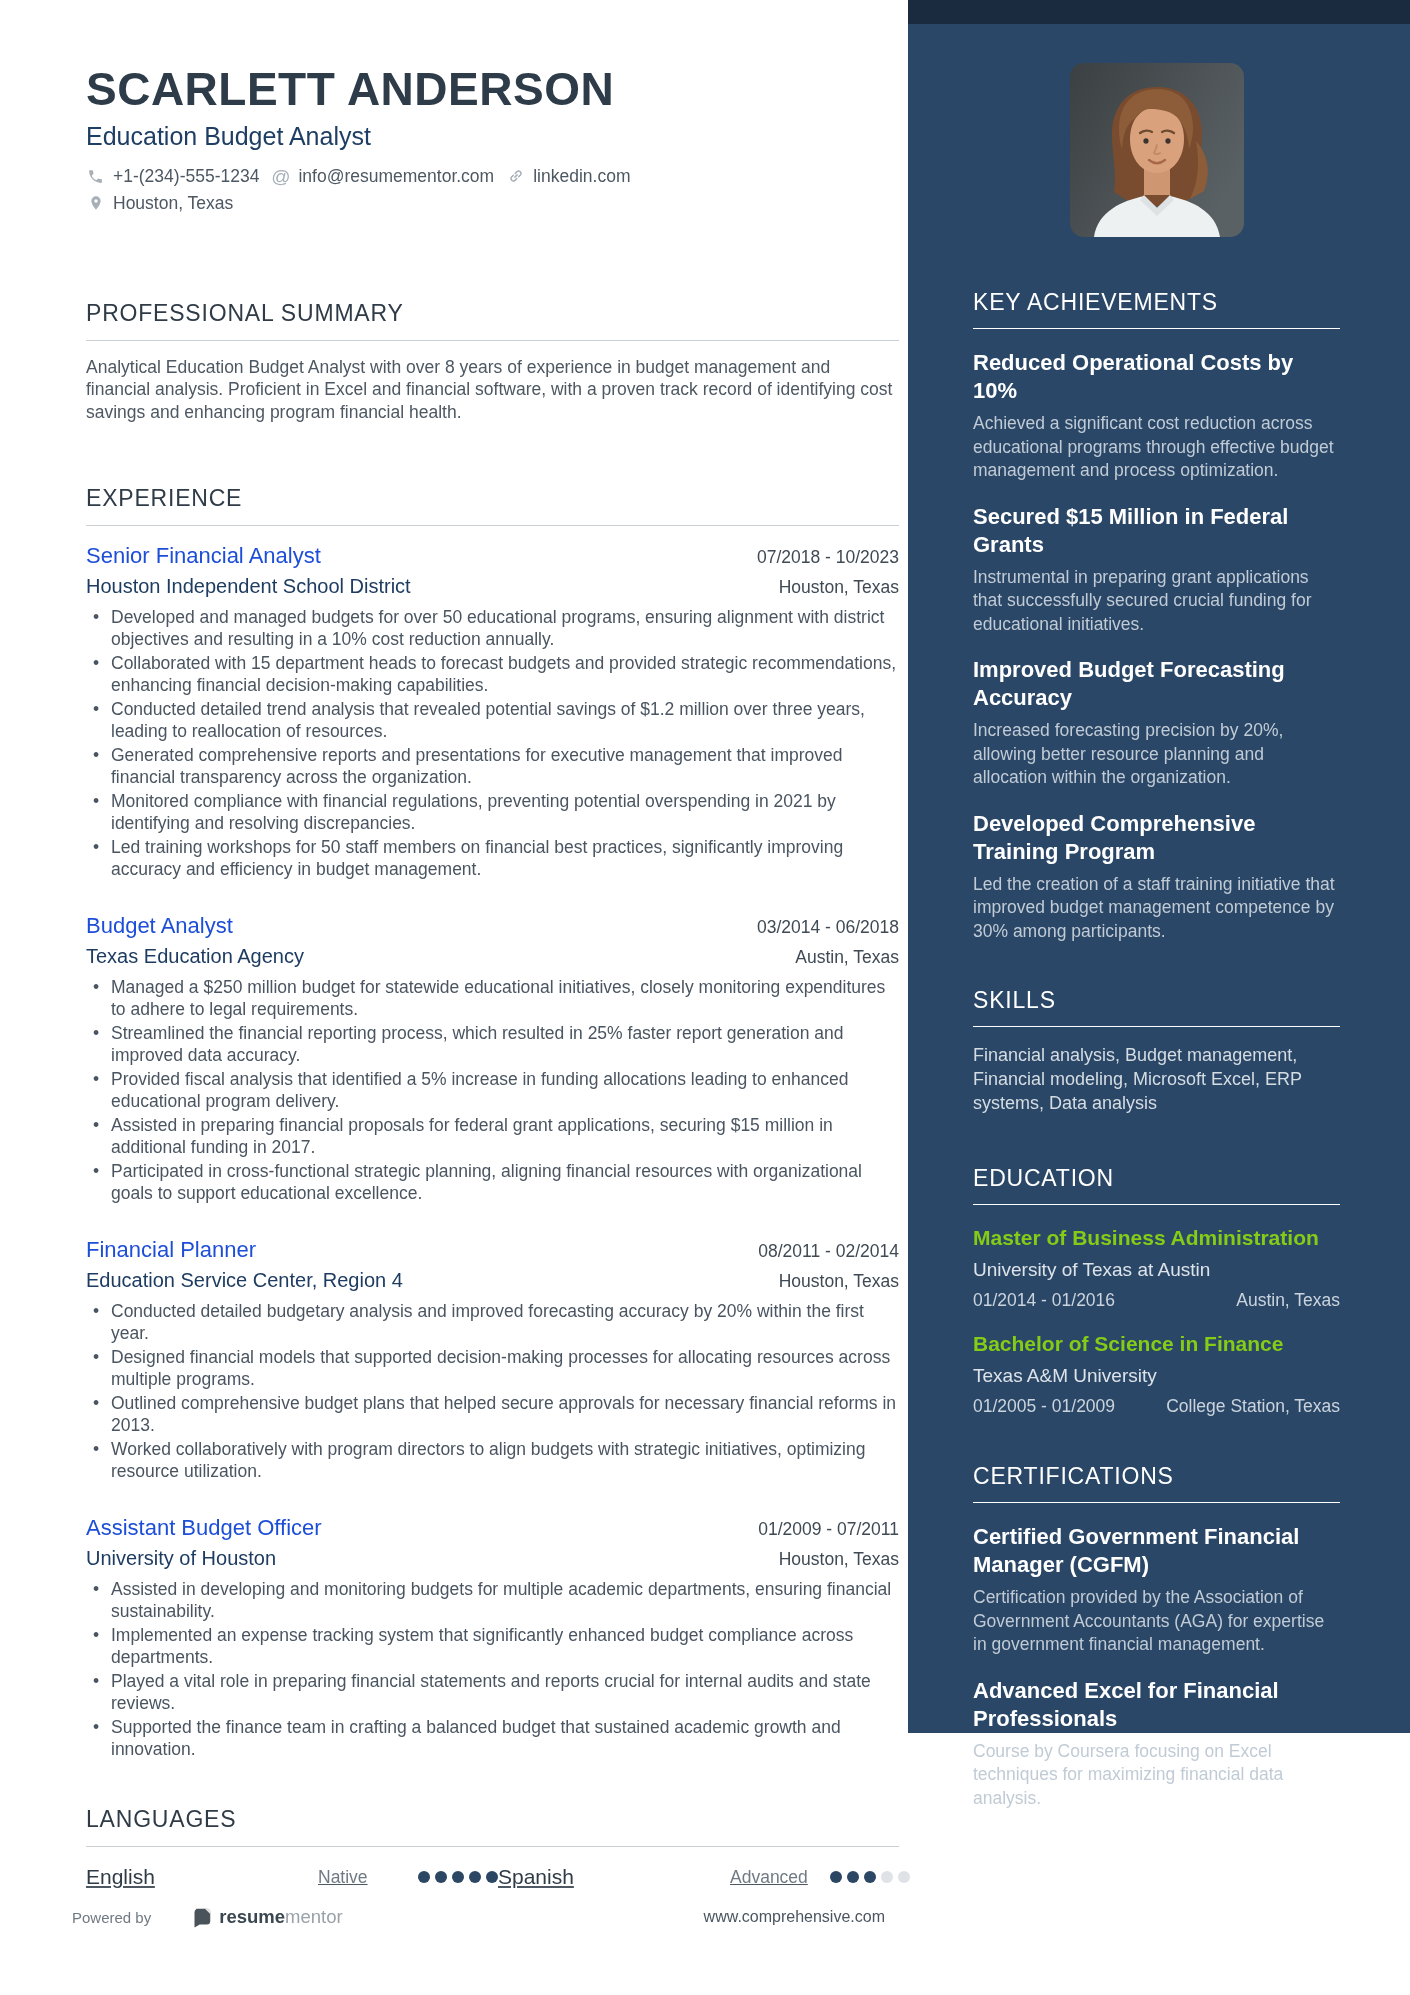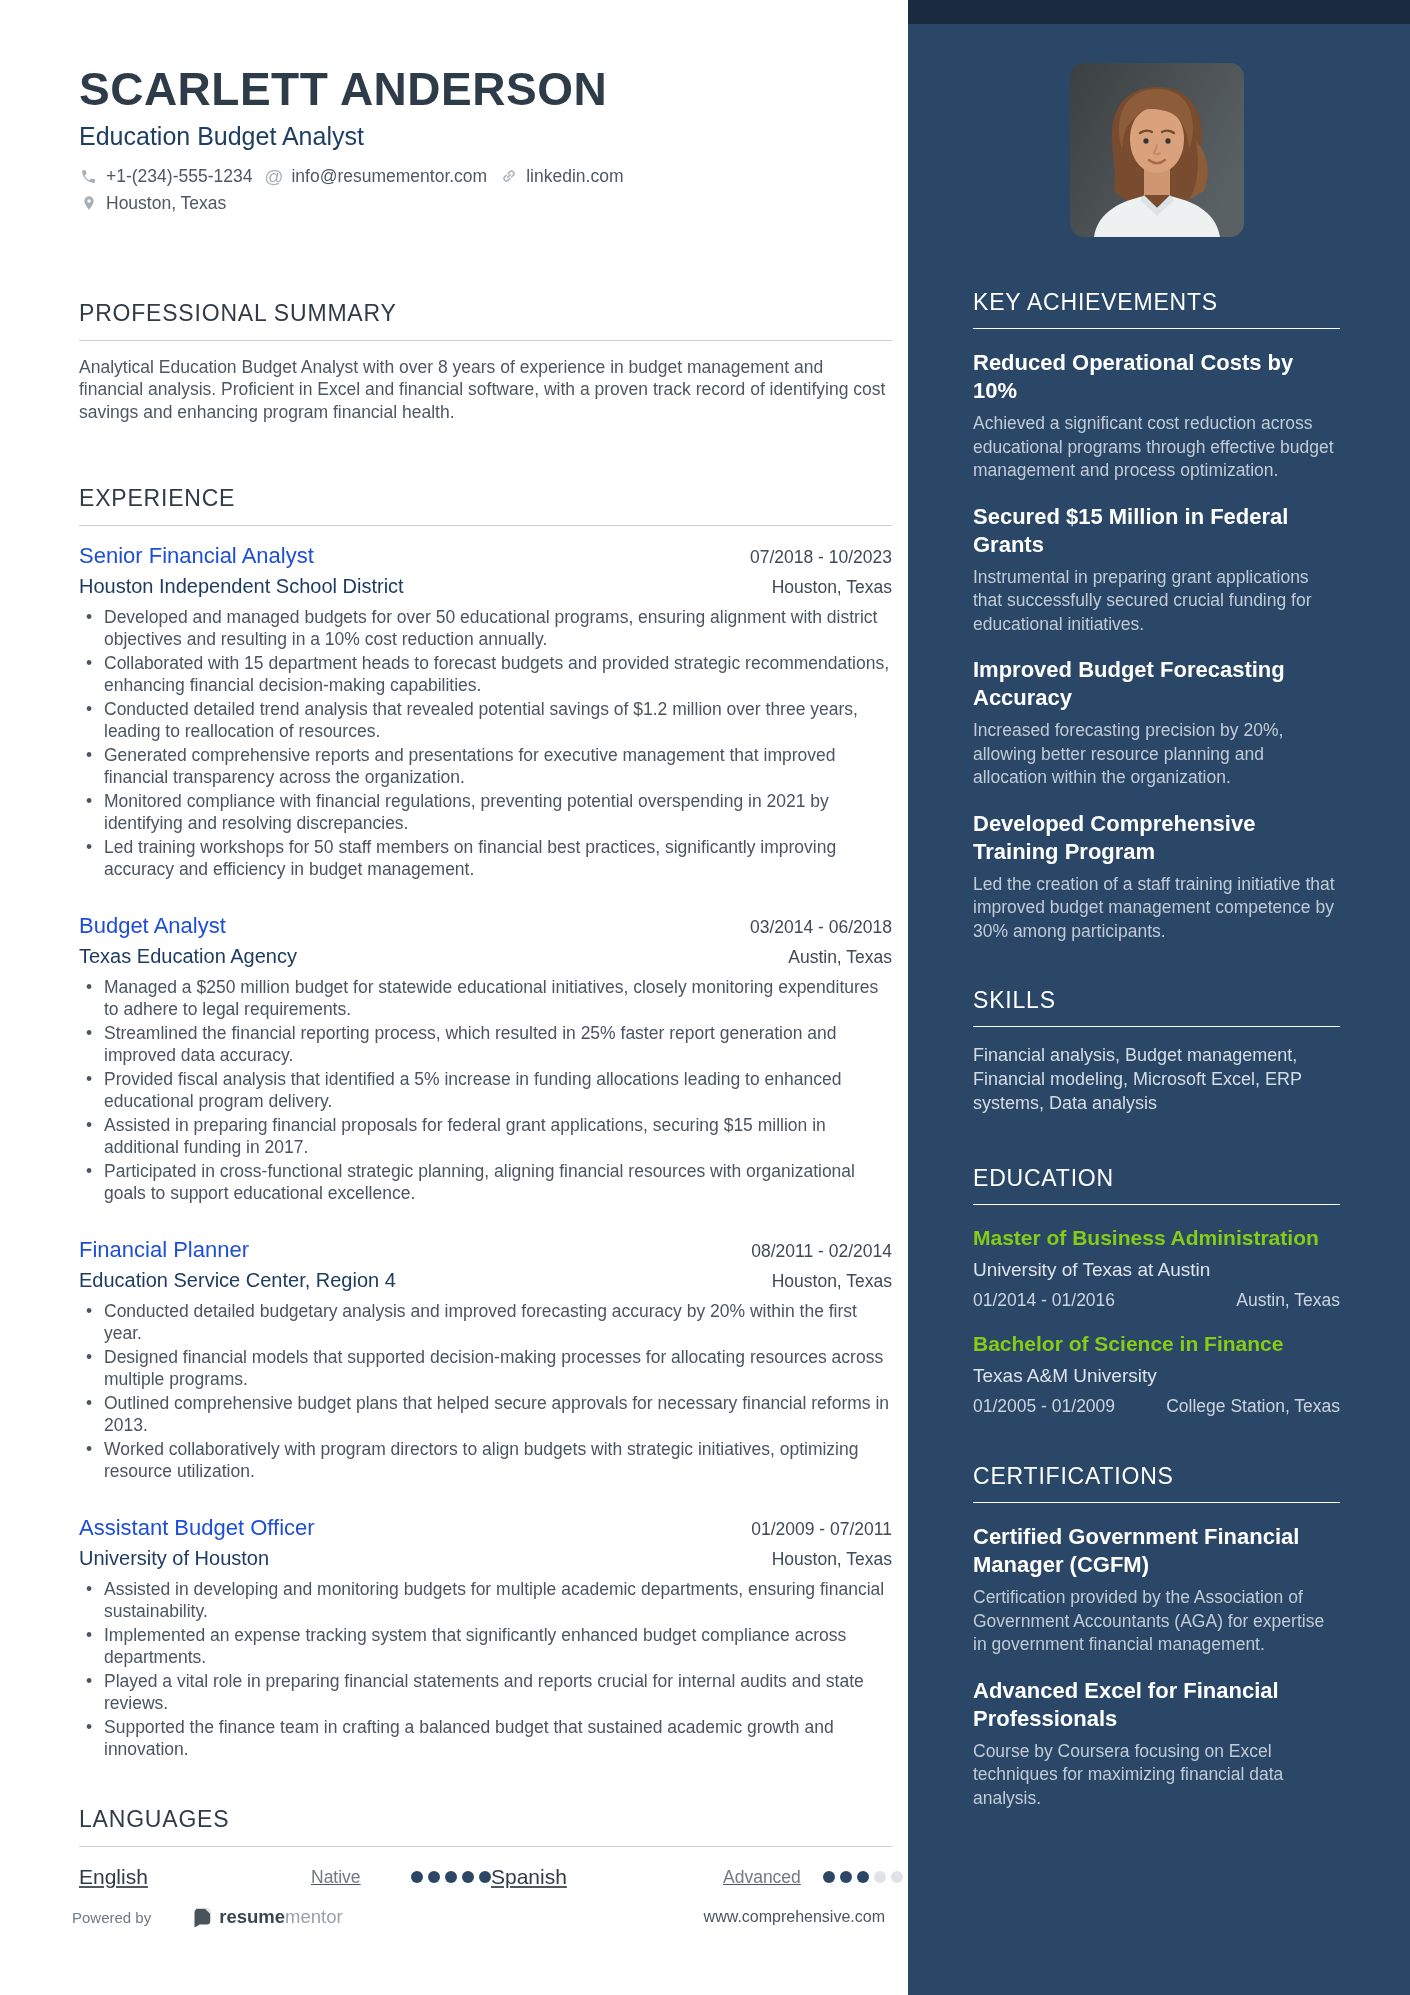--- a/index.html
+++ b/index.html
@@ -1,21 +1,21 @@
 <!DOCTYPE html>
 <html><head>
 <meta charset="utf-8">
 <style>
   html,body{margin:0;padding:0;}
   body{
     width:1410px;height:1995px;position:relative;background:#ffffff;
     font-family:"Liberation Sans",sans-serif;color:#4D5862;overflow:hidden;
   }
   
-  .left{position:absolute;left:7px;top:0;width:908px;box-sizing:border-box;
+  .left{position:absolute;left:14px;top:0;width:908px;box-sizing:border-box;
         padding:66px 23px 0 72px;}
   .name{font-size:46px;font-weight:700;color:#2E3C49;letter-spacing:.5px;margin:0;line-height:1.02;}
   .cand-title{margin-top:9px;font-size:25px;color:#1F3E63;}
   .contacts{margin-top:15px;}
   .contact-row{display:flex;align-items:center;gap:12px;margin-top:6px;}
   .c-item{display:inline-flex;align-items:center;gap:8px;font-size:17.5px;color:#4D5862;}
   .c-icon{display:inline-flex;align-items:center;justify-content:center;width:19px;height:19px;color:#A7AFB7;}
   .c-icon.at{font-size:19px;line-height:19px;color:#A7AFB7;}
   .sec{margin-top:86px;}
   .sec.experience{margin-top:62px;}
@@ -34,21 +34,21 @@
   .bullets li{position:relative;padding-left:25px;font-size:17.5px;line-height:21.5px;color:#4A5561;margin-top:3px;}
   .bullets li::before{content:"•";position:absolute;left:7px;top:0;color:#4A5561;}
   .lang-row{display:flex;align-items:center;margin-top:18px;text-decoration:underline;}
   .lang-item{display:flex;align-items:center;width:420px;}
   .lang-name{font-size:21px;color:#2F3B47;width:232px;}
   .lang-level{font-size:17.5px;color:#707A84;width:100px;}
   .lang-dots{display:flex;gap:5px;align-items:center;}
   .dot{width:12px;height:12px;border-radius:50%;background:#DFE3E7;display:inline-block;}
   .dot[data-on="1"]{background:#2B4764;}
   
-  .sidebar{position:absolute;left:908px;top:0;width:502px;height:1995px;background:#2A4767;
+  .sidebar{position:absolute;left:908px;top:0;width:502px;height:1733px;background:#2A4767;
            box-sizing:border-box;padding:63px 70px 0 65px;}
   .sidebar::before{content:"";position:absolute;top:0;left:0;right:0;height:24px;background:#1A2B40;}
   .photo{width:174px;height:174px;border-radius:14px;overflow:hidden;margin:0 auto;display:block;}
   .side-sec{margin-top:52px;}
   .side-sec.skills{margin-top:44px;}
   .side-sec.education{margin-top:50px;}
   .side-sec.certifications{margin-top:46px;}
   .side-h{color:#FFFFFF;font-size:23px;letter-spacing:.8px;padding-bottom:12px;border-bottom:1.5px solid #FFFFFF;}
   .ach{margin-top:20px;}
   .ach-title{color:#FFFFFF;font-size:22px;font-weight:600;line-height:28px;}

